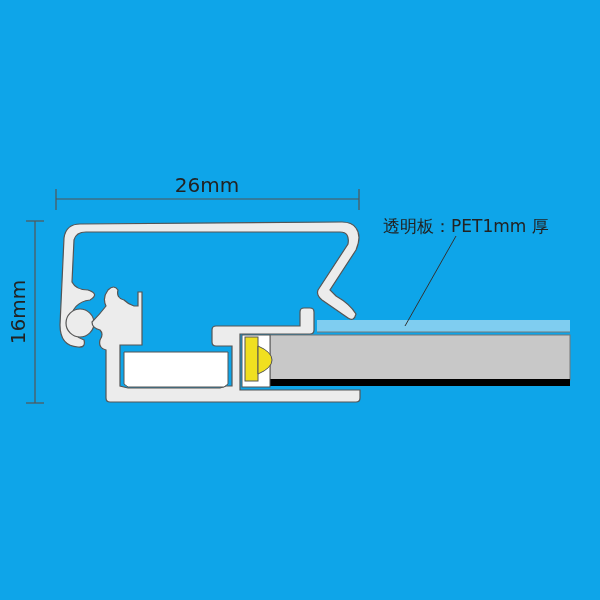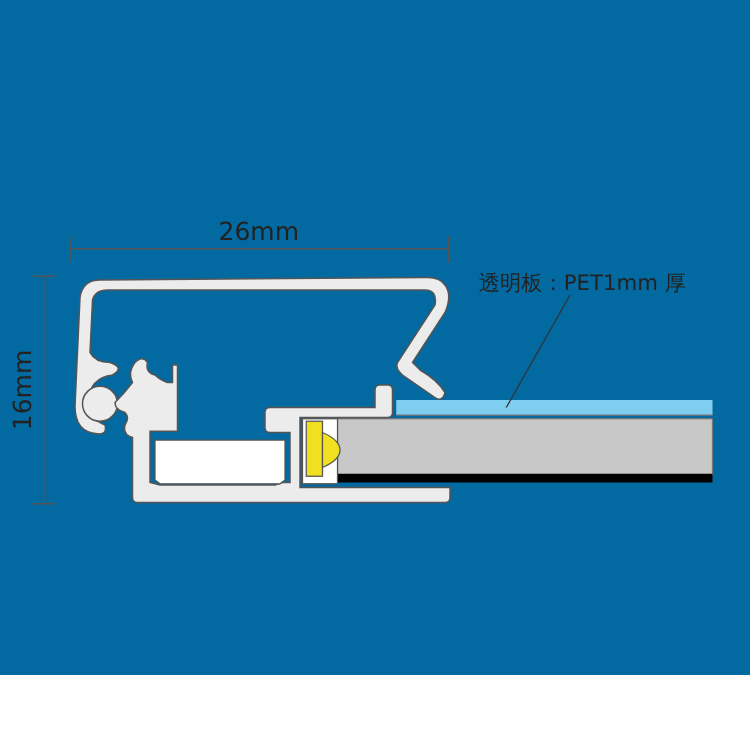--- a/index.html
+++ b/index.html
@@ -1,16 +1,16 @@
 <!DOCTYPE html>
 <html><head>
   <meta charset="utf-8">
   <style>
     html, body { margin: 0; padding: 0; background: #ffffff; }
-    .canvas { position: relative; width: 600px; height: 540px; background: #0369a1; overflow: hidden; }
+    .canvas { position: relative; width: 600px; height: 600px; background: #0ea5e9; overflow: hidden; }
     svg { position: absolute; left: 0; top: 0; }
     .label { font-family: "DejaVu Sans", sans-serif; fill: #222222; }
   </style>
 </head>
 <body>
 
 <div class="canvas">
   <svg width="600" height="600" viewBox="0 0 600 600">
 
     <g>

